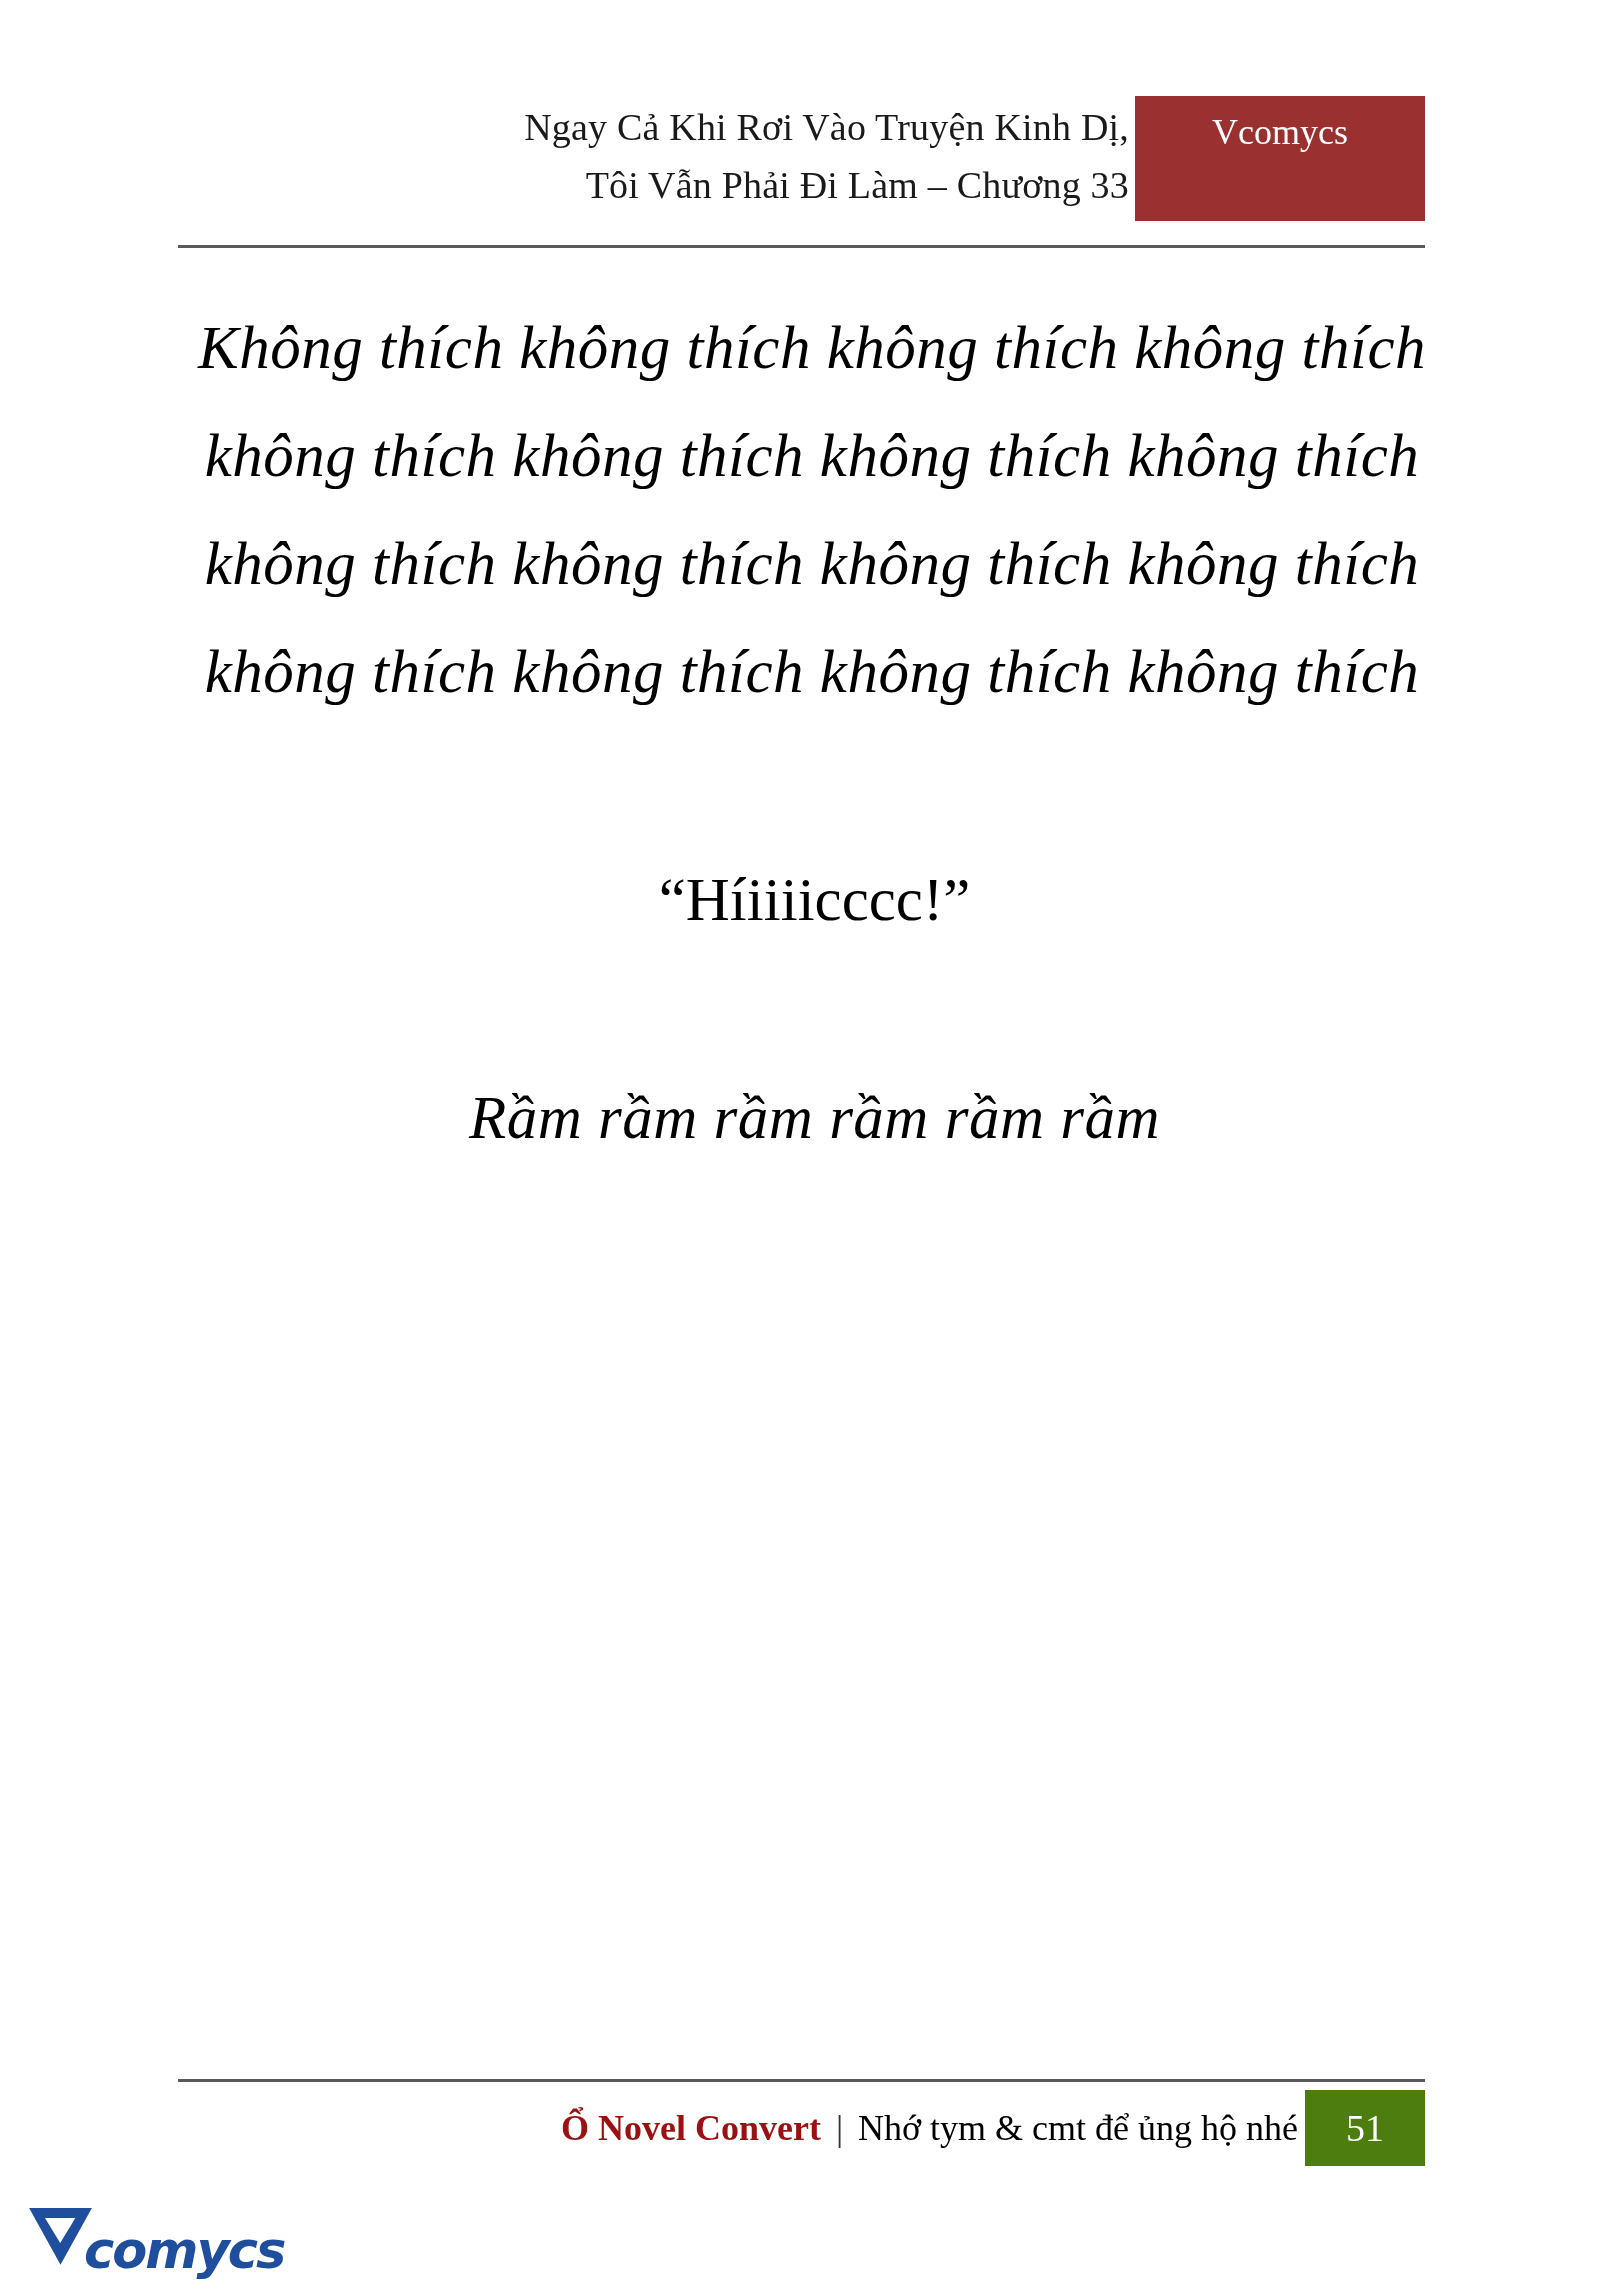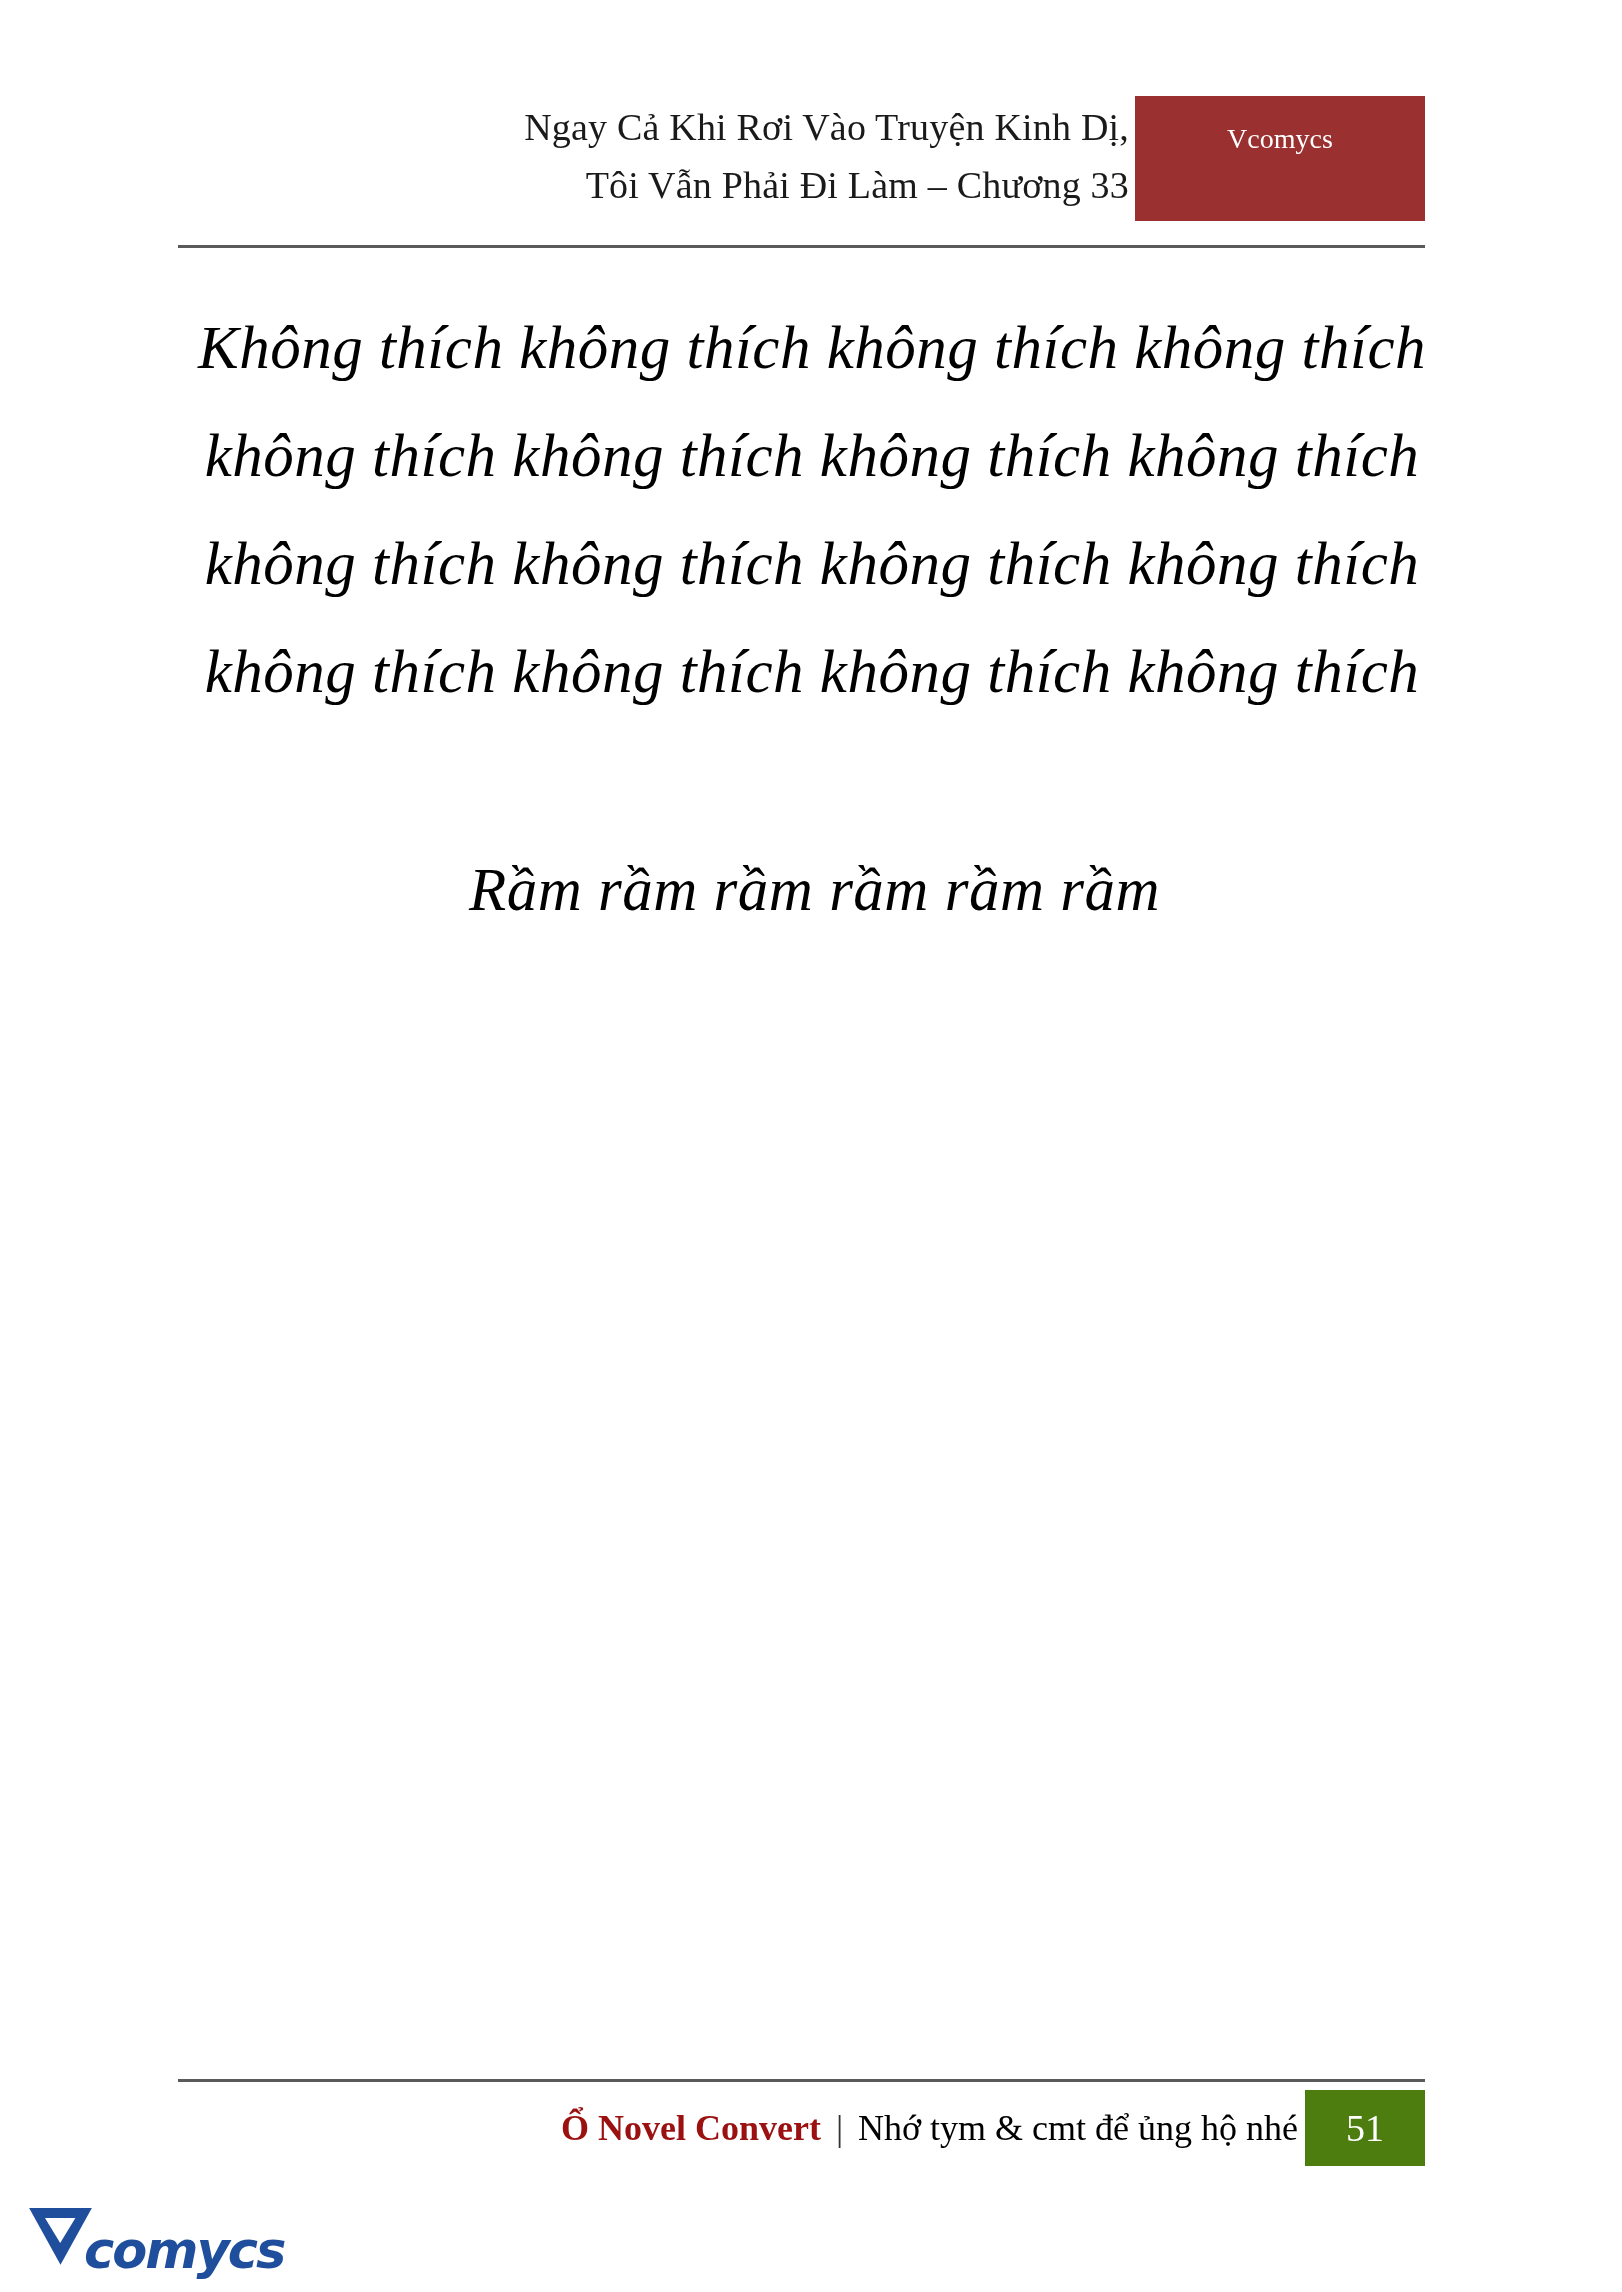--- a/index.html
+++ b/index.html
@@ -47,23 +47,23 @@
   }
   .header-badge {
     position: absolute;
     right: 0px;
     top: -2px;
     width: 290px;
     height: 125px;
     background: #9b3030;
     color: #ffffff;
     text-align: center;
-    font-size: 28px;
+    font-size: 36px;
     line-height: 55px;
-    padding-top: 15px;
+    padding-top: 9px;
     box-sizing: border-box;
   }
   .header-rule {
     position: absolute;
     left: 178px;
     top: 227px;
     width: 1247px;
     height: 2.9px;
     background: #5a5a5a;
   }
@@ -192,20 +192,21 @@
       <span class="line2">Tôi Vẫn Phải Đi Làm – Chương 33</span>
     </div>
     <div class="header-badge">
       <div>Vcomycs</div>
     </div>
   </div>
   <div class="header-rule"></div>
 
   <div class="content">
     <p class="para p-chant">Không thích không thích không thích không thích không thích không thích không thích không thích không thích không thích không thích không thích không thích không thích không thích không thích</p>
+    <p class="para quote p-quote">“Híiiiicccc!”</p>
     <p class="para p-rams">Rầm rầm rầm rầm rầm rầm</p>
   </div>
 
   <div class="footer-rule"></div>
   <div class="footer">
     <div class="footer-inner">
       <span class="footer-brand">Ổ Novel Convert</span>
       <span class="footer-sep">|</span>
       <span class="footer-note">Nhớ tym &amp; cmt để ủng hộ nhé</span>
     </div>

